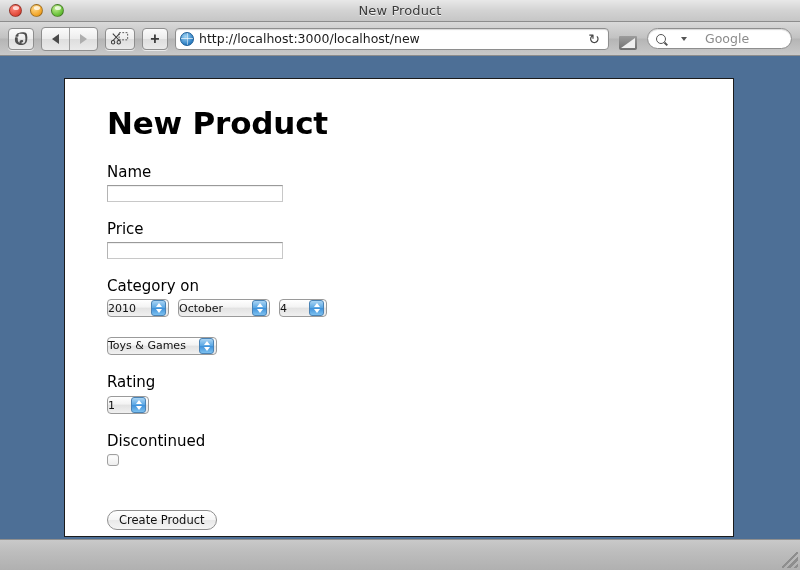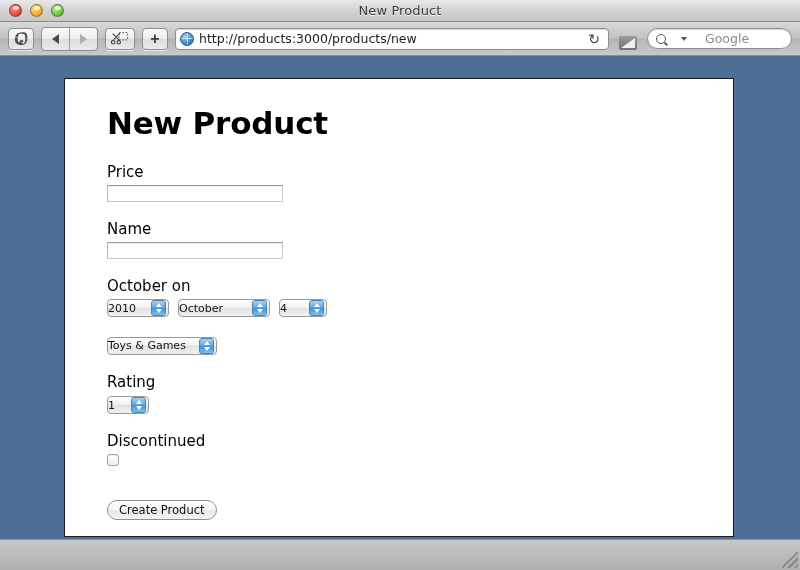--- a/index.html
+++ b/index.html
@@ -354,21 +354,21 @@
     height: 12px;
     box-sizing: border-box;
     border: 1px solid #a0a0a0;
     border-radius: 3px;
     background: linear-gradient(to bottom, #ffffff, #eeeeee);
     box-shadow: 0 1px 0 rgba(255,255,255,.8), inset 0 1px 1px rgba(0,0,0,.05);
     display: block;
   }
 
   .submit-btn {
-    margin-top: 16px;
+    margin-top: 26px;
     height: 20px;
     padding: 0 11px;
     box-sizing: border-box;
     border: 1px solid #8f8f8f;
     border-radius: 10px;
     background: linear-gradient(to bottom, #ffffff 0%, #f6f6f6 48%, #e9e9e9 52%, #f4f4f4 100%);
     font-family: "DejaVu Sans", sans-serif;
     font-size: 11.5px;
     color: #101010;
     display: inline-flex;
@@ -433,21 +433,21 @@
         <path d="M2 2.5 L9.5 10.5 M9.5 2.5 L2 10.5" stroke="#3d3d3d" stroke-width="1.2" fill="none"></path>
         <circle cx="2.3" cy="12.2" r="1.9" fill="none" stroke="#3d3d3d" stroke-width="1.2"></circle>
         <circle cx="8.6" cy="12.2" r="1.9" fill="none" stroke="#3d3d3d" stroke-width="1.2"></circle>
       </svg>
     </div>
 
     <div class="tb-btn plus-btn">+</div>
 
     <div class="urlfield">
       <span class="favicon"></span>
-      <span class="url-text">http://products:3000/products/new</span>
+      <span class="url-text">http://localhost:3000/localhost/new</span>
       <span class="reload">↻</span>
     </div>
 
     <div class="dl-btn">
       <span class="dl-tray"></span>
     </div>
 
     <div class="searchfield">
       <span class="mag"></span>
       <span class="mag-caret"></span>
@@ -456,33 +456,33 @@
   </div>
 
   <div class="viewport">
     <div class="page">
       <div class="content">
 
         <h1 class="page-title">New Product</h1>
 
         
         <div class="field">
+          <label class="field-label">Name</label>
+          <input class="text-input" type="text" value="" style="">
+        </div>
+
+        
+        <div class="field">
           <label class="field-label">Price</label>
           <input class="text-input" type="text" value="" style="">
         </div>
 
         
         <div class="field">
-          <label class="field-label">Name</label>
-          <input class="text-input" type="text" value="" style="">
-        </div>
-
-        
-        <div class="field">
-          <label class="field-label">October on</label>
+          <label class="field-label">Category on</label>
           <div class="selects-row">
 
             <div class="aqua-select sel-year">
               <span class="sel-text">2010</span>
               <span class="aqua-arrows">
                 <span class="up"></span>
                   <span class="down"></span>
               </span>
             </div>
 

